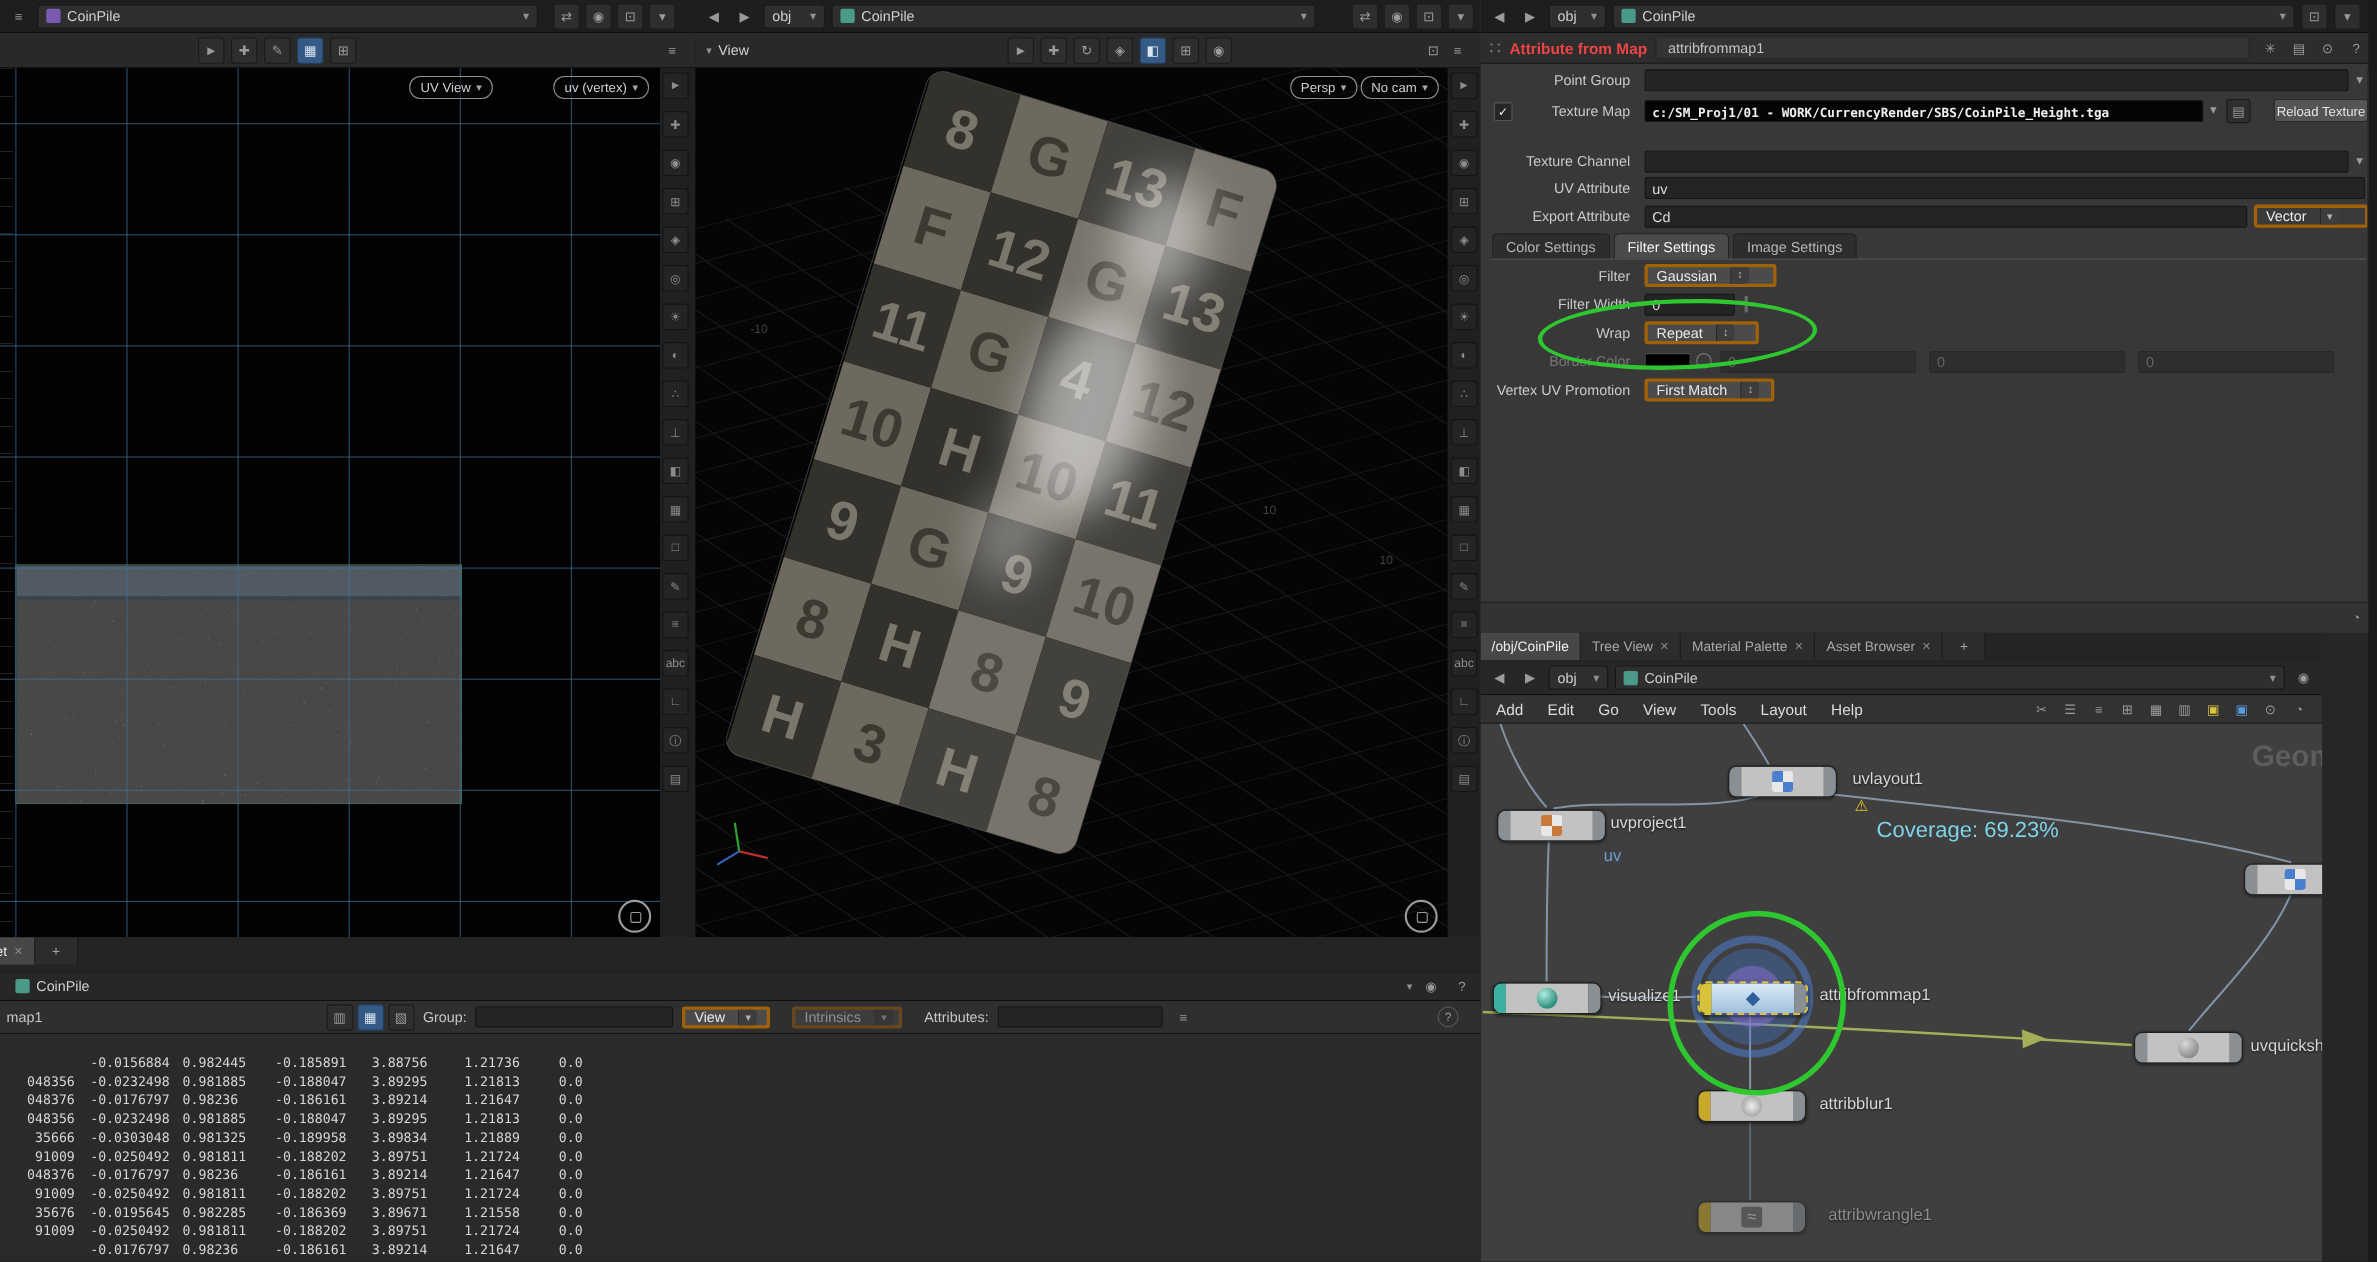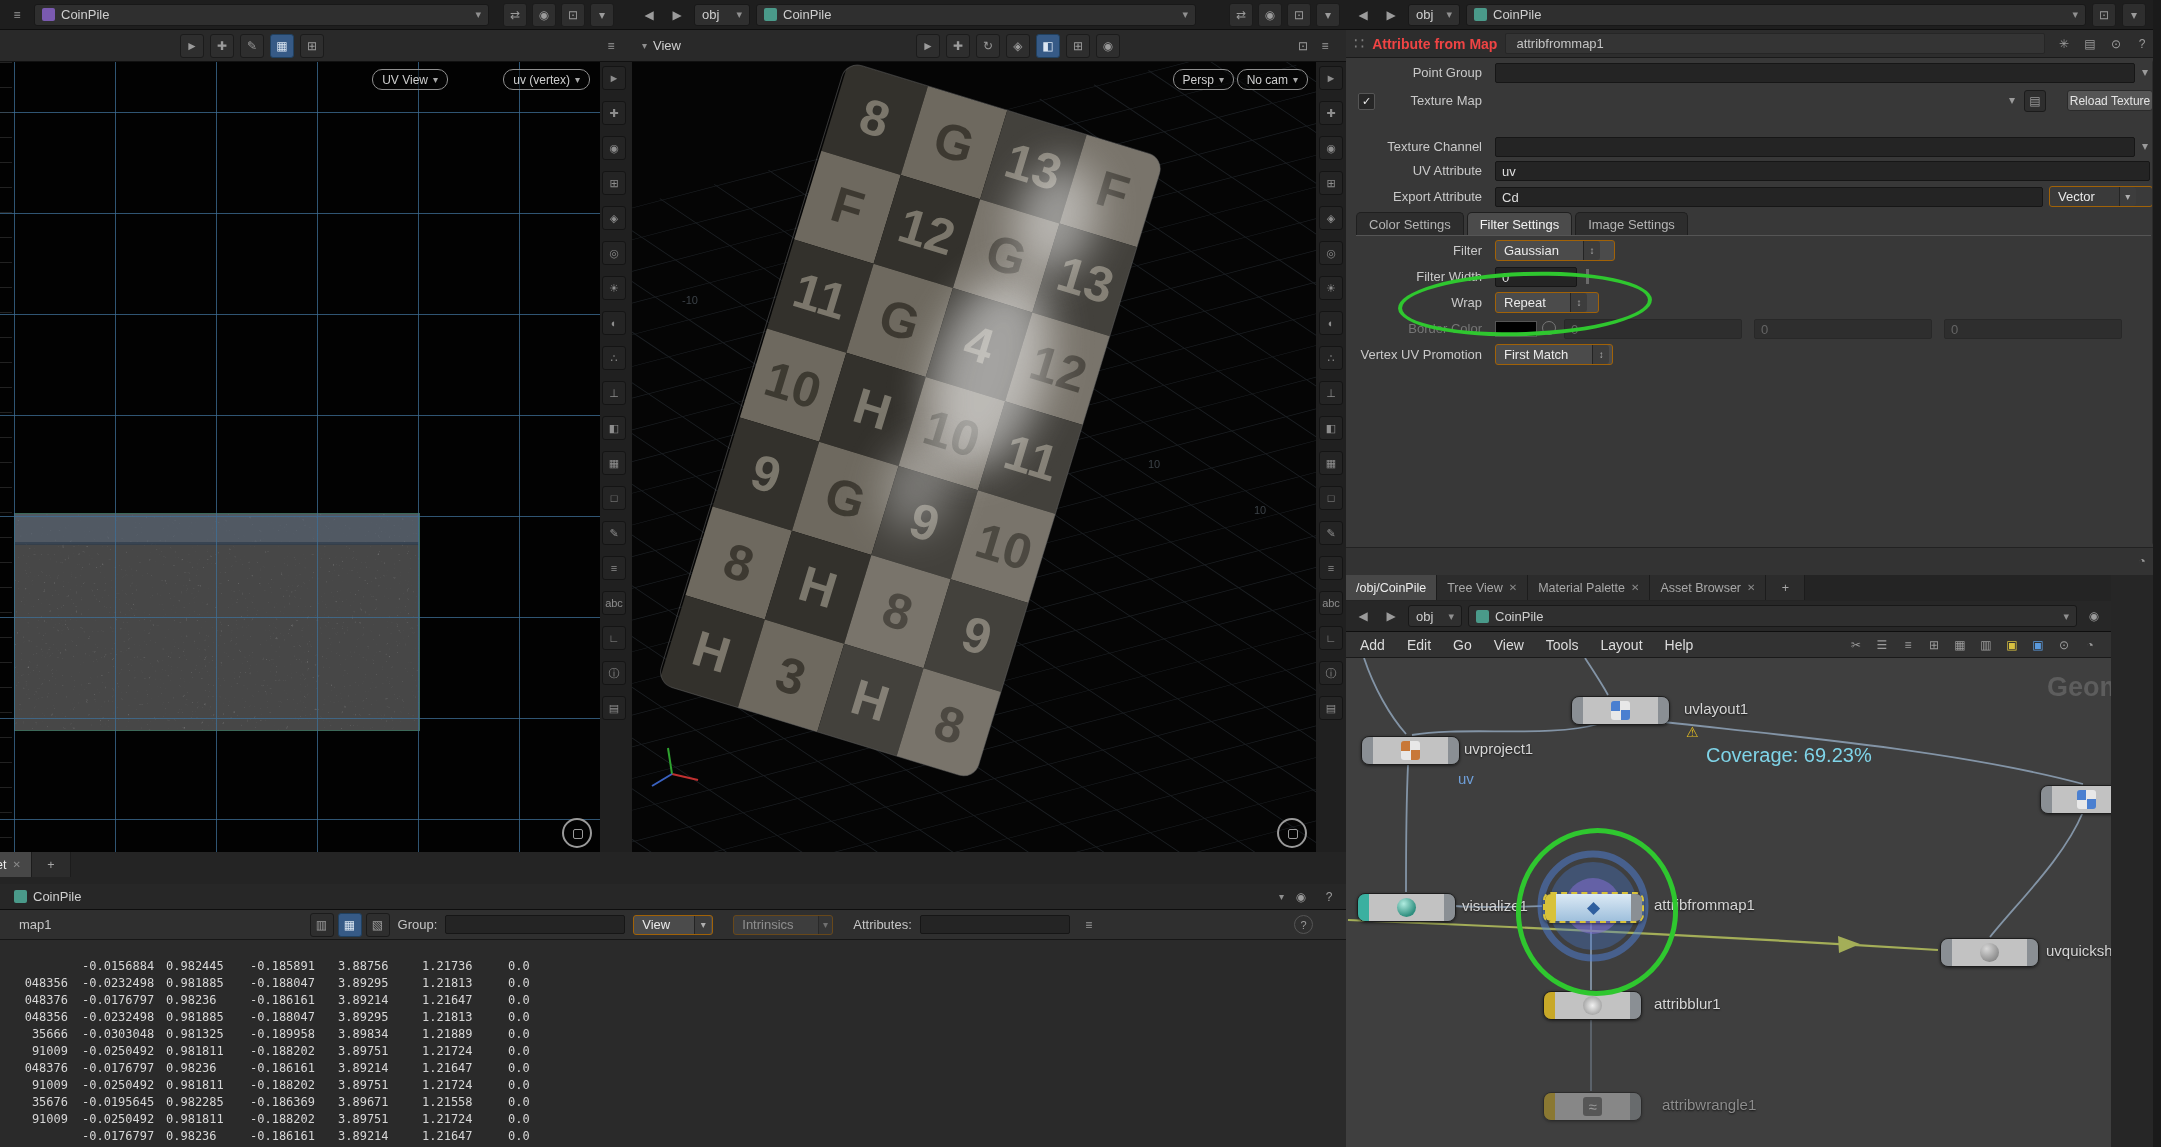--- a/index.html
+++ b/index.html
@@ -24,21 +24,21 @@
   
   #pane-params{background:#383838;}
   .pheader{position:absolute;left:0;right:0;top:30px;height:28px;background:#2d2d2d;border-bottom:1px solid #1a1a1a;display:flex;align-items:center;gap:8px;padding:0 8px;box-sizing:border-box;}
   .pheader .title{font-weight:bold;font-size:14px;color:#ef4444;}
   .pheader .nodename{font-size:13px;color:#c4c4c4;background:#343434;border:1px solid #262626;padding:2px 10px;border-radius:2px;flex:1;}
   .prow{position:absolute;left:0;right:0;height:24px;display:block;}
   .plabel{position:absolute;left:0;width:136px;text-align:right;font-size:13px;color:#c9c9c9;top:3px;}
   .plabel.dis{color:#767676;}
   .pfield{position:absolute;height:20px;top:1px;background:#242424;border:1px solid #161616;border-radius:2px;color:#dedede;font-size:13px;line-height:20px;padding:0 6px;box-sizing:border-box;}
   .pfield.dis{opacity:.45;color:#9a9a9a;}
-  .pcombo{position:absolute;top:0;height:21px;background:#4b4b4b;border:1px solid #a16207;border-radius:3px;color:#eaeaea;font-size:13px;display:flex;align-items:center;padding:0 0 0 8px;gap:24px;box-sizing:border-box;}
+  .pcombo{position:absolute;top:0;height:21px;background:#4b4b4b;border:3px solid #a16207;border-radius:3px;color:#eaeaea;font-size:13px;display:flex;align-items:flex-end;padding:0 0 0 8px;gap:12px;box-sizing:border-box;}
   .pcombo .st{width:16px;align-self:stretch;background:#3d3d3d;border-left:1px solid #242424;display:flex;align-items:center;justify-content:center;color:#b0b0b0;font-size:10px;border-radius:0 3px 3px 0;}
   .cb{position:absolute;width:15px;height:15px;top:3px;background:#262626;border:1px solid #555;border-radius:2px;color:#eee;font-size:11px;display:flex;align-items:center;justify-content:center;}
   .ptab{display:inline-block;padding:4px 12px 3px;background:#2d2d2d;color:#b4b4b4;border:1px solid #1f1f1f;border-bottom:none;border-radius:5px 5px 0 0;font-size:13px;margin-right:3px;}
   .ptab.active{background:#4b4b4b;color:#f2f2f2;}
   .annot{position:absolute;border:4px solid #2fc72f;border-radius:50%;z-index:40;pointer-events:none;}
   
   #pane-net{background:#333;}
   .ntab{display:flex;align-items:center;gap:6px;height:25px;padding:0 10px;font-size:12.5px;background:#2c2c2c;color:#a8a8a8;border-right:1px solid #1c1c1c;}
   .ntab.active{background:#474747;color:#ededed;}
   .ntab .x{font-size:10px;color:#8a8a8a;}
@@ -395,20 +395,21 @@
 
     <div class="prow" style="top:62px;">
       <span class="plabel">Point Group</span>
       <span class="pfield" style="left:149px;width:640px;"></span>
       <span class="icon flat" style="position:absolute;left:790px;top:0;width:18px;height:20px;">▾</span>
     </div>
 
     <div class="prow" style="top:90px;">
       <span class="cb" style="left:12px;">✓</span>
       <span class="plabel">Texture Map</span>
+      <span class="pfield" style="left:149px;width:508px;background:#050505;font-family:'DejaVu Sans Mono',monospace;font-weight:bold;font-size:11.5px;color:#f0f0f0;">c:/SM_Proj1/01 - WORK/CurrencyRender/SBS/CoinPile_Height.tga</span>
       <span class="icon flat" style="position:absolute;left:658px;top:0;width:16px;height:20px;">▾</span>
       <span class="icon" style="position:absolute;left:678px;top:0;width:20px;height:20px;">▤</span>
       <span style="position:absolute;left:721px;top:0;width:86px;height:21px;background:#555;border:1px solid #2a2a2a;border-radius:3px;color:#e4e4e4;font-size:12px;display:flex;align-items:center;justify-content:center;box-sizing:border-box;">Reload Texture</span>
     </div>
 
 
     <div class="prow" style="top:136px;">
       <span class="plabel">Texture Channel</span>
       <span class="pfield" style="left:149px;width:640px;"></span>
       <span class="icon flat" style="position:absolute;left:790px;top:0;width:18px;height:20px;">▾</span>
@@ -650,21 +651,21 @@
           <span>+</span>
         </div>
     </div>
     <div class="strip" style="top:32px;height:26px;background:#272727;">
       <span class="mini" style="background:#4a9a8a;margin-left:8px;"></span>
       <span style="font-size:13px;color:#cfcfcf;">CoinPile</span>
       <span class="dd" style="margin-left:auto;color:#8f8f8f;font-size:10px;">▾</span>
       <span class="icon flat">◉</span>
       <span class="icon flat">?</span>
     </div>
-    <div style="position:absolute;left:0;right:0;top:58px;height:30px;background:#2f2f2f;border-bottom:1px solid #161616;display:flex;align-items:center;gap:8px;padding:0 19px;box-sizing:border-box;">
+    <div style="position:absolute;left:0;right:0;top:58px;height:30px;background:#2f2f2f;border-bottom:1px solid #161616;display:flex;align-items:center;gap:8px;padding:0 6px;box-sizing:border-box;">
       <span style="font-size:13px;color:#c6c6c6;">map1</span>
       <div style="display:flex;gap:4px;margin-left:250px;">
 
       <span class="icon">▥</span>
           <span class="icon active">▦</span>
           <span class="icon">▧</span>
         </div>
       <span style="font-size:13px;color:#c6c6c6;">Group:</span>
       <span class="pfield" style="position:static;width:180px;height:19px;"></span>
       <div class="pcombo" style="position:static;width:80px;height:20px;">

